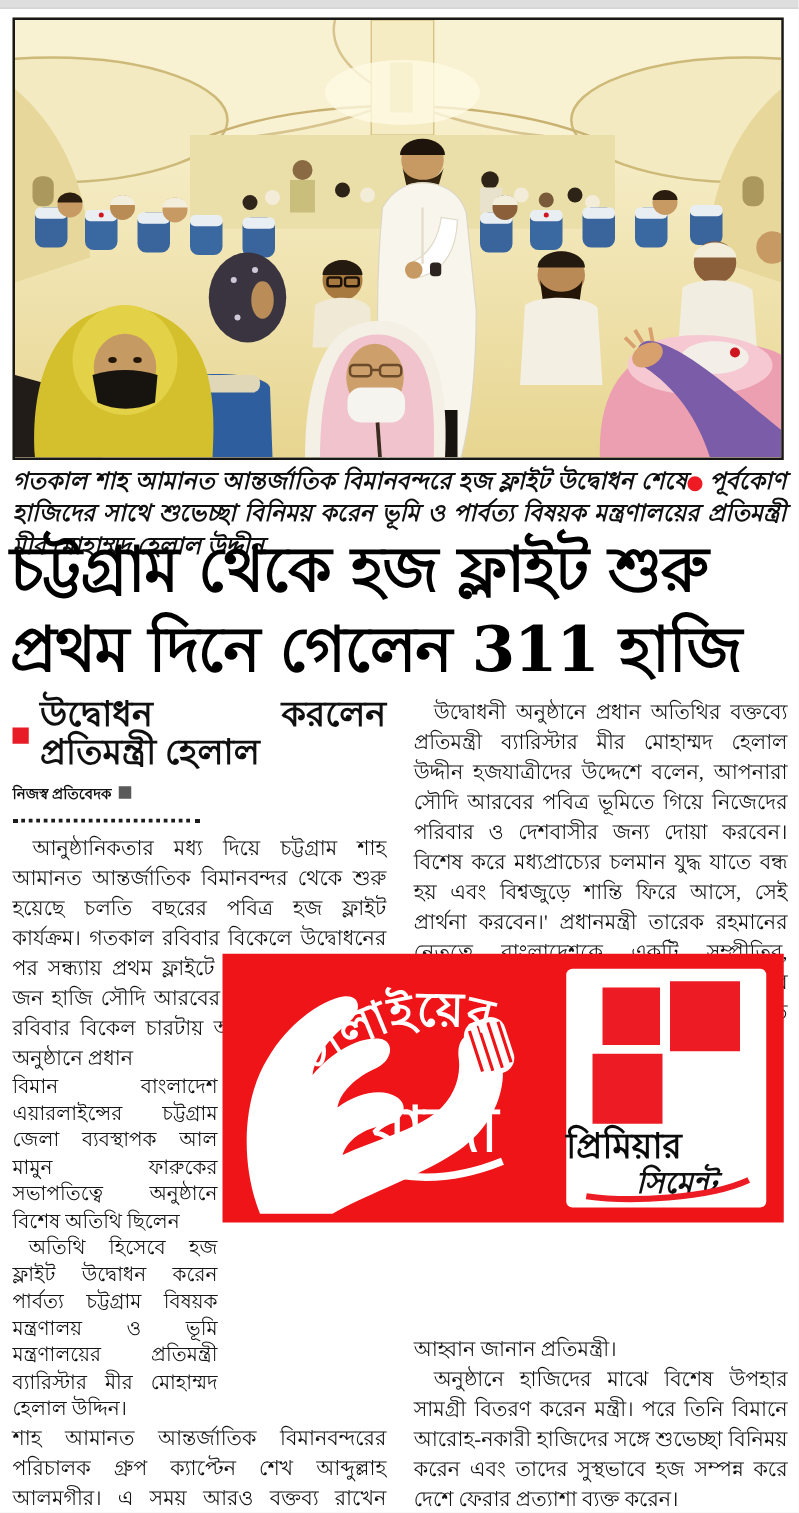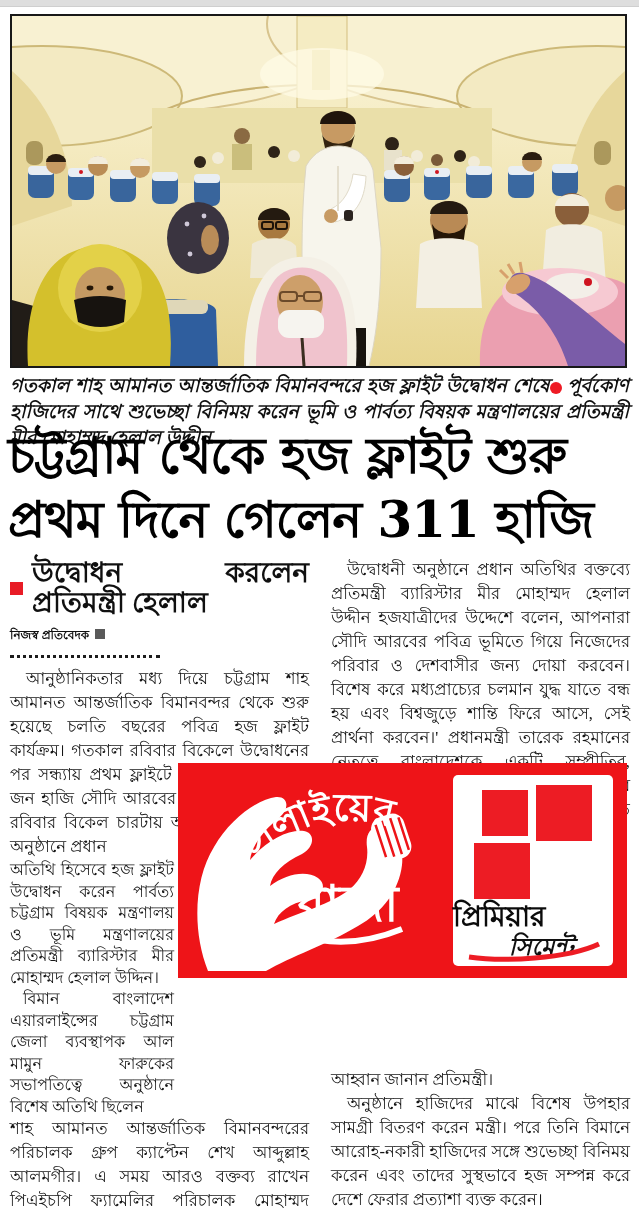--- a/index.html
+++ b/index.html
@@ -215,22 +215,22 @@
       <div class="subhead">
         <span class="sq-red"></span>
         <span>উদ্বোধন করলেন প্রতিমন্ত্রী হেলাল</span>
       </div>
       <div class="byline">
         <span>নিজস্ব প্রতিবেদক</span><span class="sq-grey"></span>
       </div>
       <div class="dots"></div>
       <p class="indent">আনুষ্ঠানিকতার মধ্য দিয়ে চট্টগ্রাম শাহ আমানত আন্তর্জাতিক বিমানবন্দর থেকে শুরু হয়েছে চলতি বছরের পবিত্র হজ ফ্লাইট কার্যক্রম। গতকাল রবিবার বিকেলে উদ্বোধনের পর সন্ধ্যায় প্রথম ফ্লাইটে চট্টগ্রাম থেকে ৩৭১ জন হাজি সৌদি আরবের উদ্দেশ্যে রওনা হন। রবিবার বিকেল চারটায় আয়োজিত উদ্বোধনী অনুষ্ঠানে প্রধান</p>
       <div class="narrow">
+        <p>বিমান বাংলাদেশ এয়ারলাইন্সের চট্টগ্রাম জেলা ব্যবস্থাপক আল মামুন ফারুকের সভাপতিত্বে অনুষ্ঠানে বিশেষ অতিথি ছিলেন</p>
         <p>অতিথি হিসেবে হজ ফ্লাইট উদ্বোধন করেন পার্বত্য চট্টগ্রাম বিষয়ক মন্ত্রণালয় ও ভূমি মন্ত্রণালয়ের প্রতিমন্ত্রী ব্যারিস্টার মীর মোহাম্মদ হেলাল উদ্দিন।</p>
-        <p>বিমান বাংলাদেশ এয়ারলাইন্সের চট্টগ্রাম জেলা ব্যবস্থাপক আল মামুন ফারুকের সভাপতিত্বে অনুষ্ঠানে বিশেষ অতিথি ছিলেন</p>
       </div>
       <p class="noindent">শাহ আমানত আন্তর্জাতিক বিমানবন্দরের পরিচালক গ্রুপ ক্যাপ্টেন শেখ আব্দুল্লাহ আলমগীর। এ সময় আরও বক্তব্য রাখেন পিএইচপি ফ্যামেলির পরিচালক মোহাম্মদ মহসিন, হাব চট্টগ্রামের সভাপতি শরিয়ত উল্লাহ সহীদ ও সাধারণ সম্পাদক আব্দুল মালেক। বিকেলে উদ্বোধন শেষে সন্ধ্যা ৬টা ৫২ মিনিটের দিকে বিমান বাংলাদেশ এয়ার-লাইন্সের বিজি-১৩৫ ফ্লাইটটি জেদ্দার উদ্দেশ্যে উড্ডয়ন করে।</p>
 
     </div>
 
     <div class="col">
       <p class="indent">উদ্বোধনী অনুষ্ঠানে প্রধান অতিথির বক্তব্যে প্রতিমন্ত্রী ব্যারিস্টার মীর মোহাম্মদ হেলাল উদ্দীন হজযাত্রীদের উদ্দেশে বলেন, আপনারা সৌদি আরবের পবিত্র ভূমিতে গিয়ে নিজেদের পরিবার ও দেশবাসীর জন্য দোয়া করবেন। বিশেষ করে মধ্যপ্রাচ্যের চলমান যুদ্ধ যাতে বন্ধ হয় এবং বিশ্বজুড়ে শান্তি ফিরে আসে, সেই প্রার্থনা করবেন।' প্রধানমন্ত্রী তারেক রহমানের নেতৃত্বে বাংলাদেশকে একটি সম্প্রীতির, বৈষম্যহীন এবং উন্নত-সমৃদ্ধ রাষ্ট্র হিসেবে গড়ার যে পরিকল্পনা নেওয়া হয়েছে তা সফল করতে হজযাত্রীদের বিশেষ মোনাজাতের</p>
       <div class="ad-spacer"></div>
       <p class="noindent">আহ্বান জানান প্রতিমন্ত্রী।</p>
       <p class="indent">অনুষ্ঠানে হাজিদের মাঝে বিশেষ উপহার সামগ্রী বিতরণ করেন মন্ত্রী। পরে তিনি বিমানে আরোহ-নকারী হাজিদের সঙ্গে শুভেচ্ছা বিনিময় করেন এবং তাদের সুস্থভাবে হজ সম্পন্ন করে দেশে ফেরার প্রত্যাশা ব্যক্ত করেন।</p>

